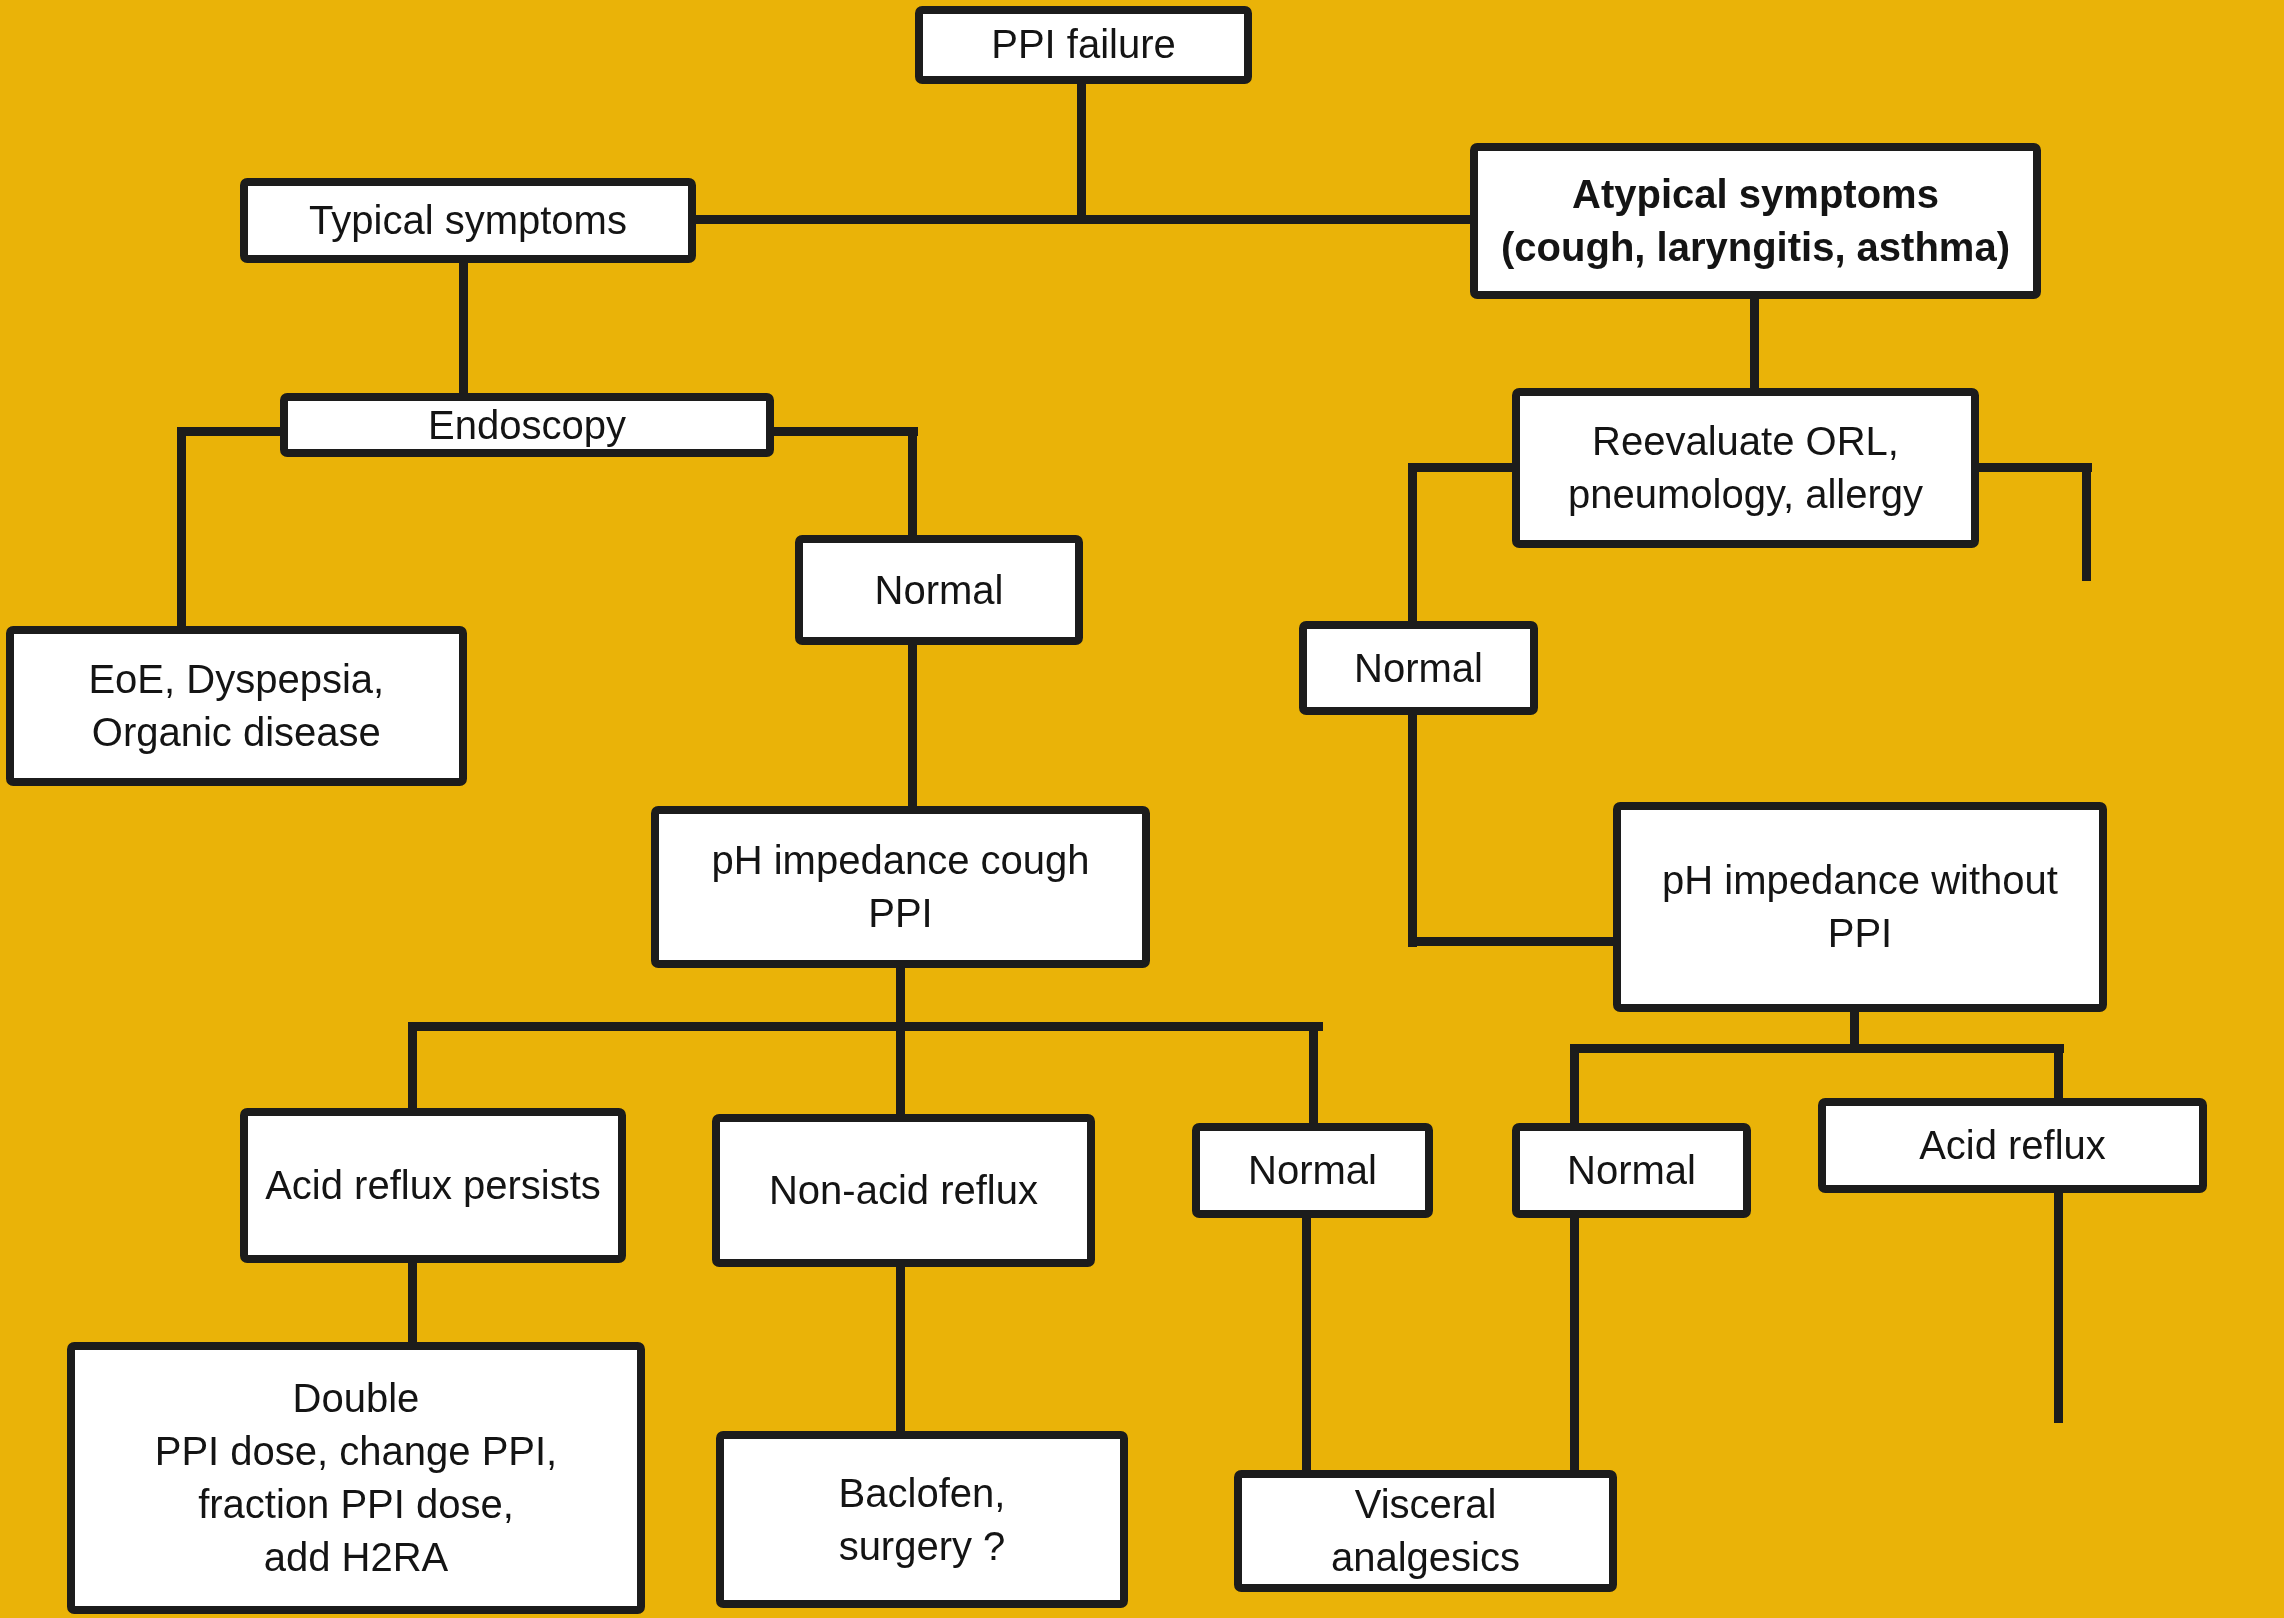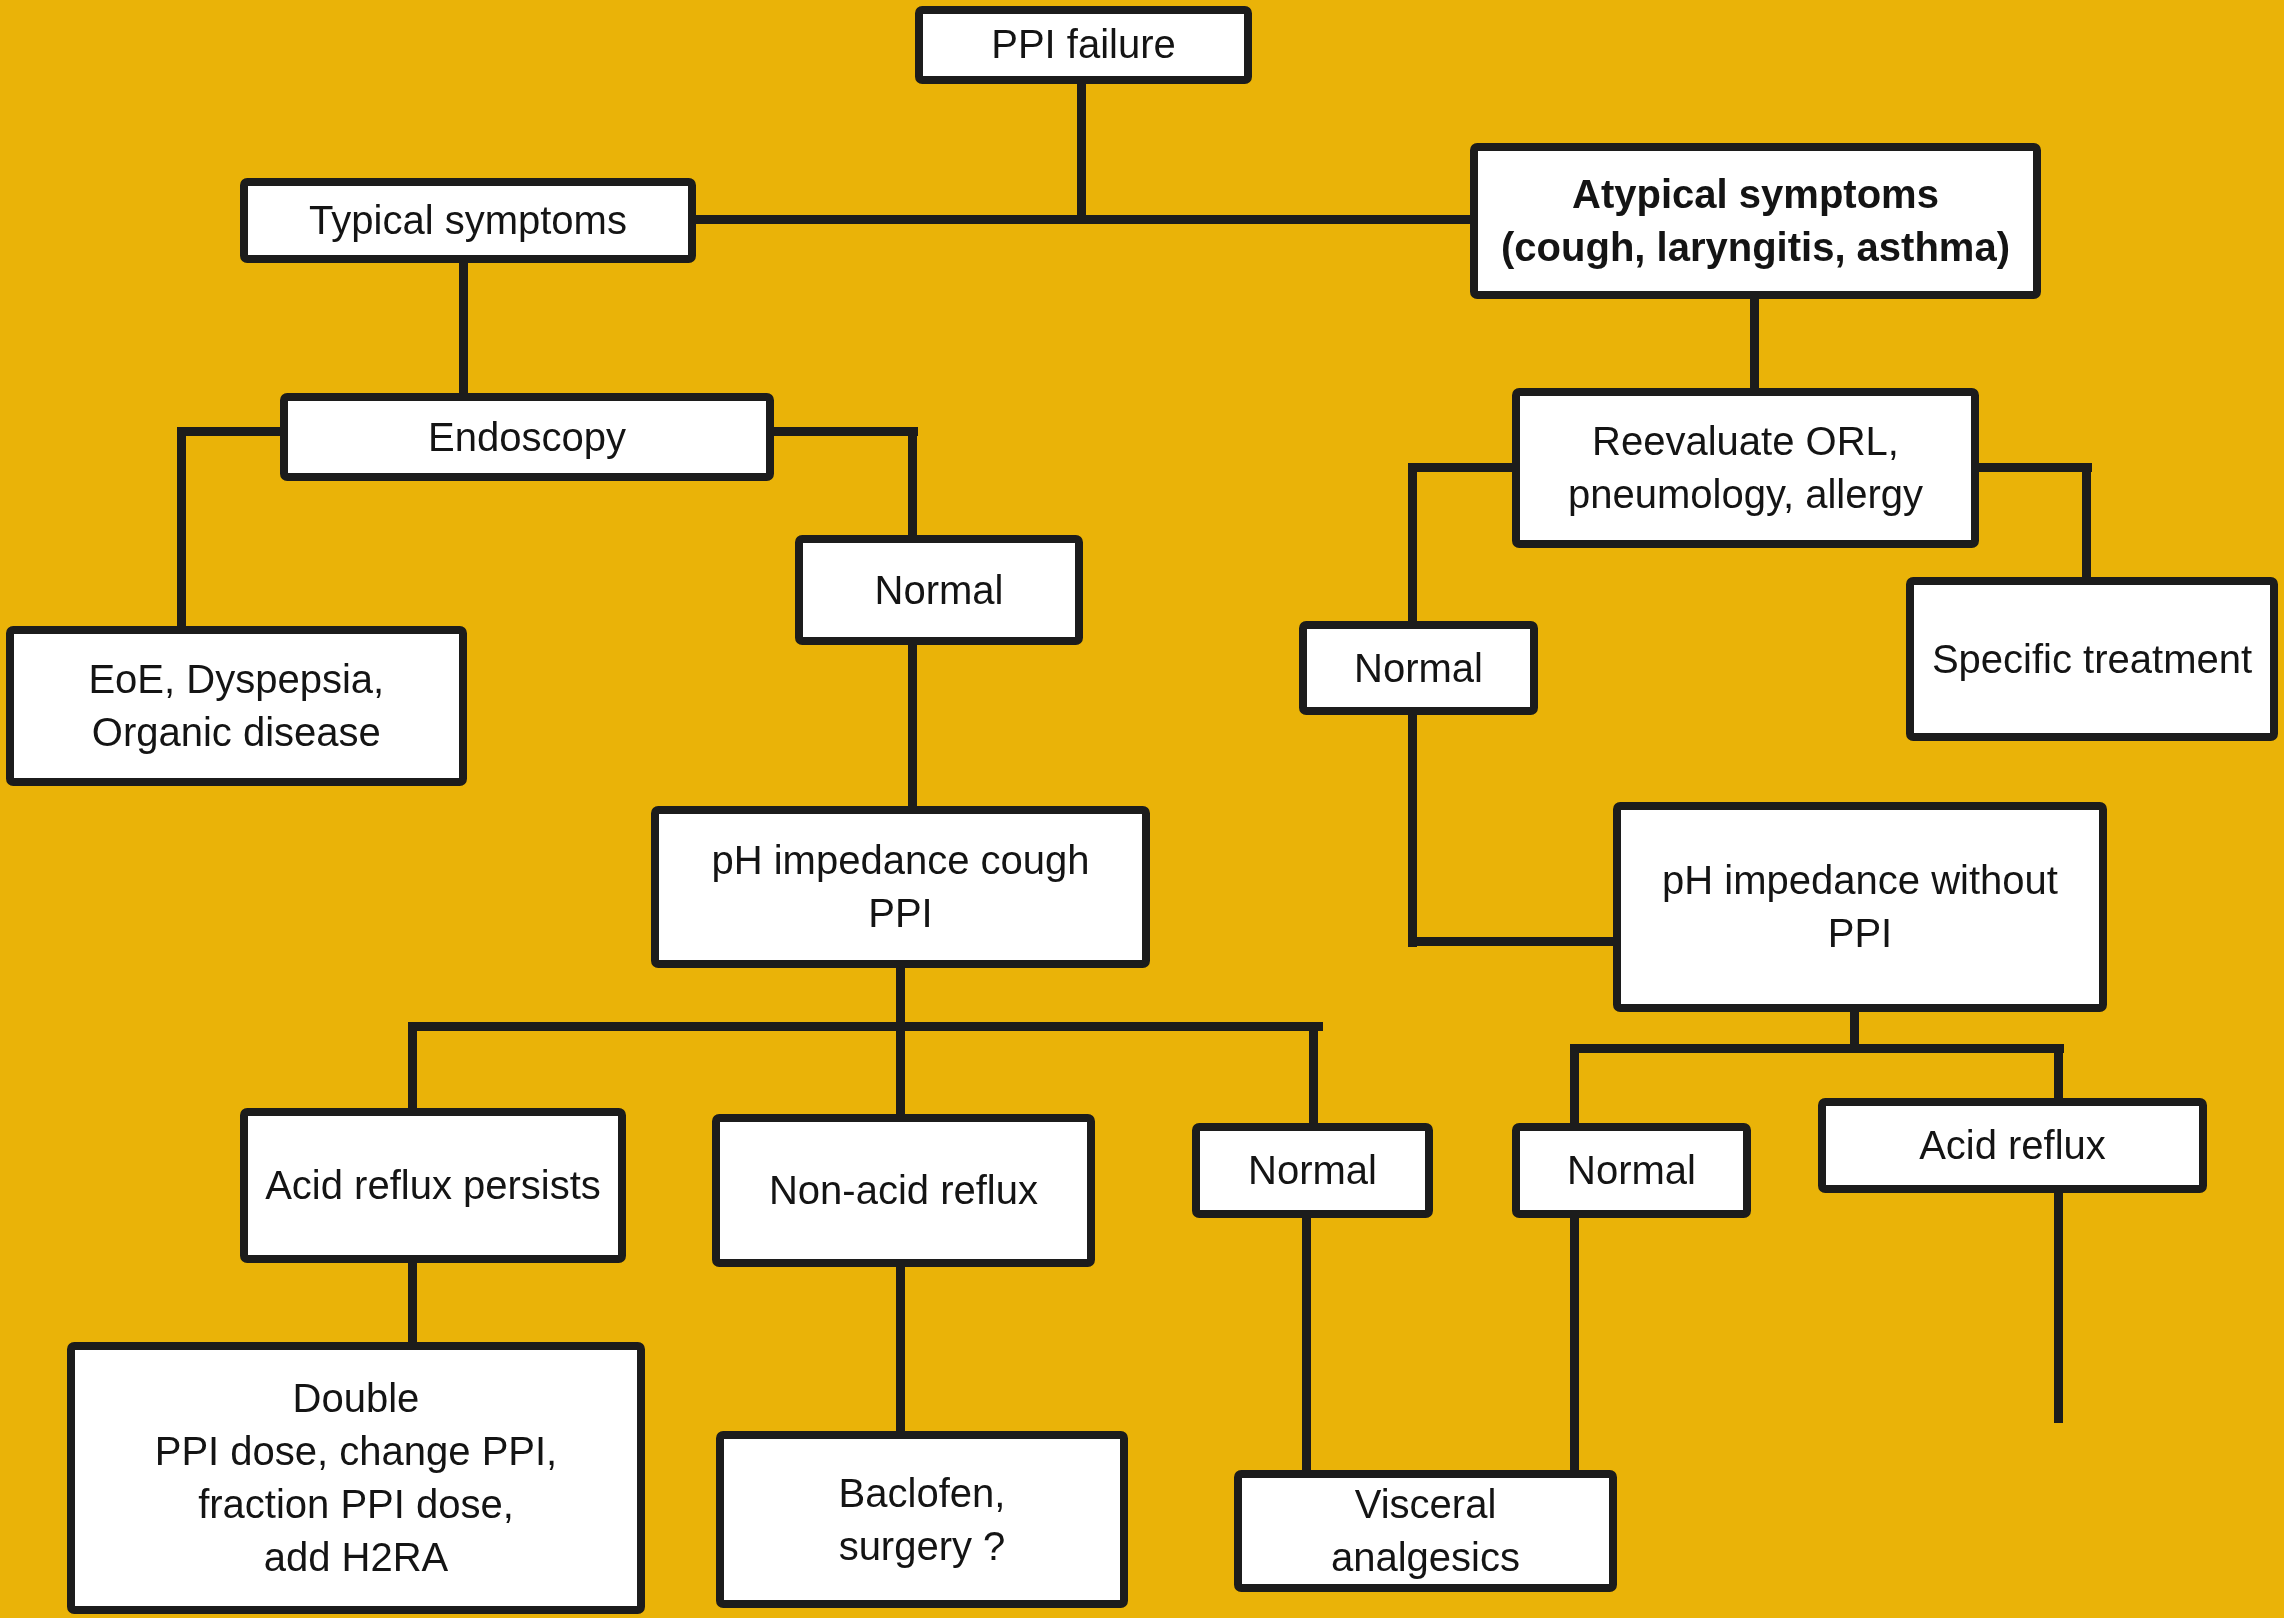--- a/index.html
+++ b/index.html
@@ -55,43 +55,40 @@
   <div class="node" style="left:915px; top:5.8px;    width:337px; height:78px;">
       <span class="lbl">PPI failure</span>
     </div>
   <div class="node" style="left:240px;  top:178px;  width:456px; height:85px;">
       <span class="lbl">Typical symptoms</span>
     </div>
   <div class="node" style="left:1470px; top:143px;  width:571px; height:156px;font-weight:bold;">
       <span class="lbl">Atypical symptoms
 (cough, laryngitis, asthma)</span>
     </div>
-  <div class="node" style="left:280px;  top:393px;  width:494px; height:88px;justify-content:center;">
+  <div class="node" style="left:280px;  top:393px;  width:494px; height:64px;justify-content:center;">
       <span class="lbl">Endoscopy</span>
     </div>
   <div class="node" style="left:5.8px;    top:626px;  width:461px; height:160px;">
       <span class="lbl">EoE, Dyspepsia,
 Organic disease</span>
     </div>
   <div class="node" style="left:795px; top:535px;  width:288px; height:110px;">
       <span class="lbl">Normal</span>
     </div>
   <div class="node" style="left:651px;  top:806px; width:499px; height:162px;">
       <span class="lbl">pH impedance cough
 PPI</span>
     </div>
   <div class="node" style="left:1512px; top:388px;  width:467px; height:160px;">
       <span class="lbl">Reevaluate ORL,
 pneumology, allergy</span>
     </div>
   <div class="node" style="left:1299px; top:621px;  width:239px; height:94px;">
       <span class="lbl">Normal</span>
-    </div>
-  <div class="node" style="left:1906px; top:577px;  width:372px; height:164px;">
-      <span class="lbl">Specific treatment</span>
     </div>
   <div class="node" style="left:1613px; top:802px; width:494px; height:210px;">
       <span class="lbl">pH impedance without
 PPI</span>
     </div>
   <div class="node" style="left:240px;  top:1108px; width:386px; height:155px;">
       <span class="lbl">Acid reflux persists</span>
     </div>
   <div class="node" style="left:712px;  top:1114px; width:383px; height:153px;">
       <span class="lbl">Non-acid reflux</span>

